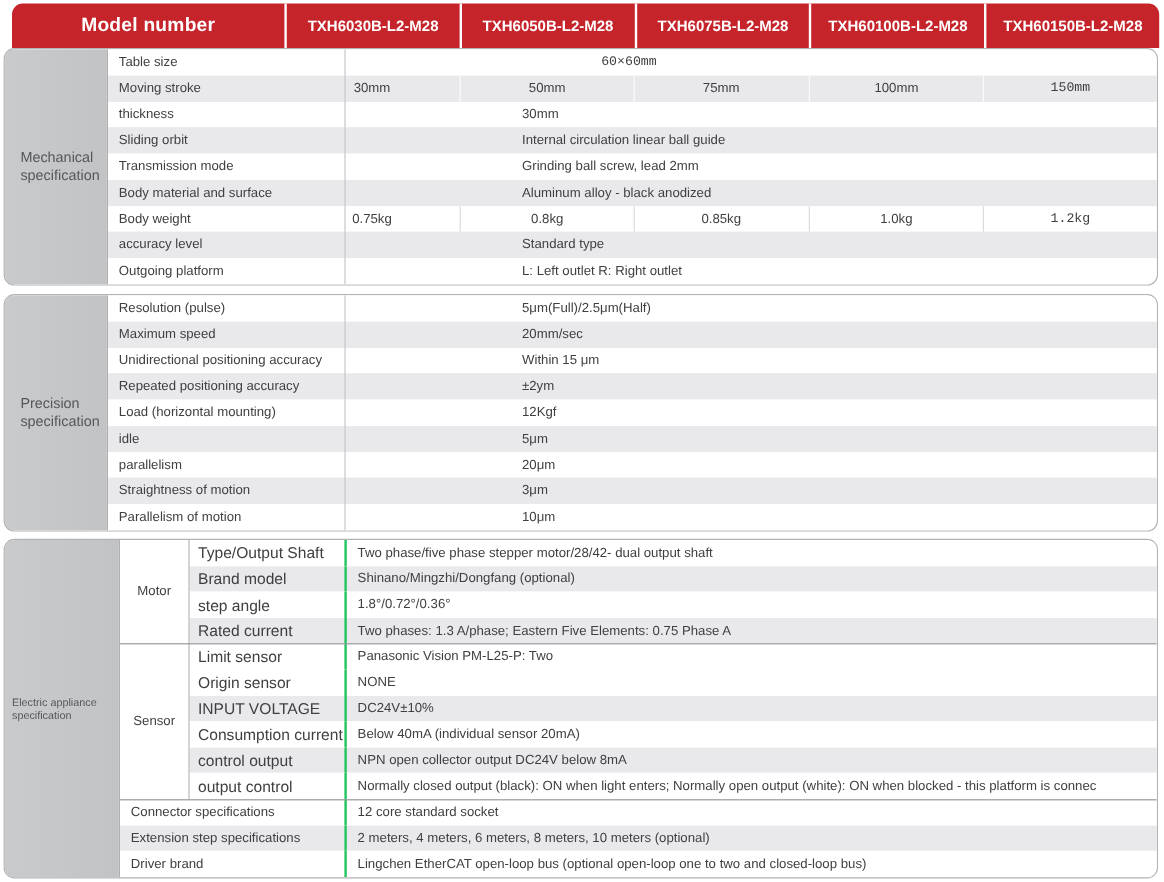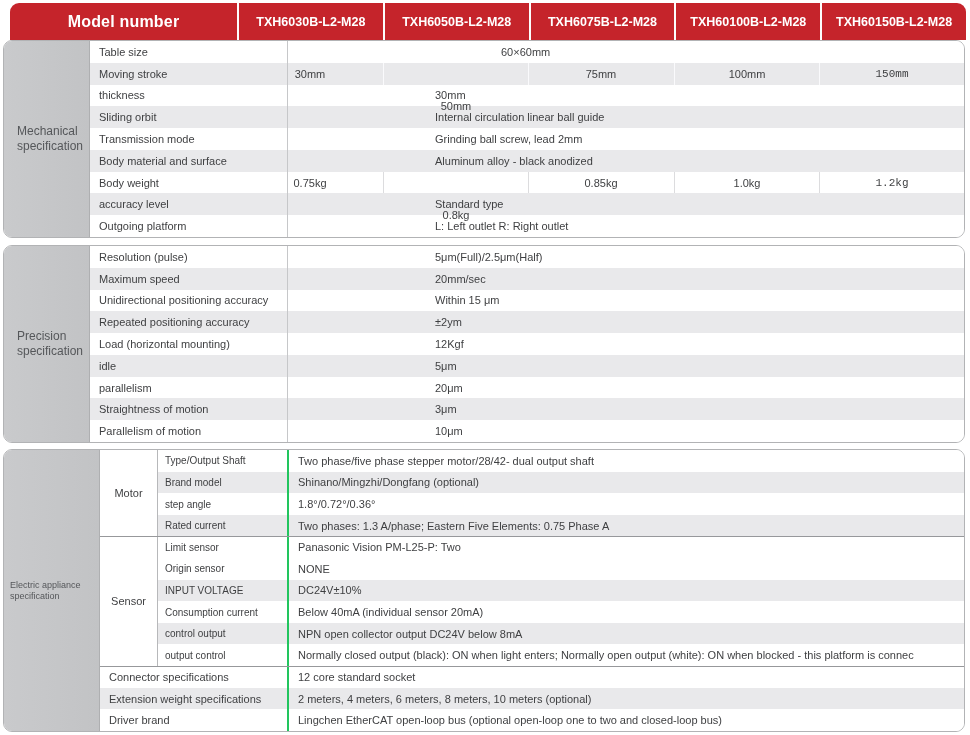--- a/index.html
+++ b/index.html
@@ -27,31 +27,31 @@
 
   .rows-area{flex:1;display:flex;flex-direction:column;position:relative;}
   .row{flex:1;display:flex;align-items:center;background:#fff;}
   .row.shaded{background:#e9e9eb;}
 
   
   .rlabel{width:197px;padding-left:9px;box-sizing:border-box;font-size:11px;white-space:nowrap;}
   .rvalue{flex:1;align-self:stretch;display:flex;align-items:center;border-left:1px solid #c6c7c9;
     font-size:11px;position:relative;}
   .sv{padding-left:147px;white-space:nowrap;}
-  #p0 .row:first-child .sv{padding-left:213px;}           
+  #p0 .row:first-child .sv{padding-left:213px;font-family:Liberation Mono, monospace;}           
   .colv{position:absolute;width:120px;text-align:center;white-space:nowrap;top:50%;transform:translateY(-50%);}
-  .c0{left:-38px;} .c1{left:108px;margin-top:32px;} .c2{left:253px;} .c3{left:399px;} .c4{left:544px;font-family:Liberation Mono, monospace;}
+  .c0{left:-38px;} .c1{left:108px;} .c2{left:253px;} .c3{left:399px;} .c4{left:544px;font-family:Liberation Mono, monospace;}
   .vdiv{position:absolute;top:0;bottom:0;width:1px;}
   .row:not(.shaded) .vdiv{background:#dcdcde;}
   .row.shaded .vdiv{background:#fafafc;}
   .d0{left:95px;} .d1{left:240px;} .d2{left:386px;} .d3{left:531px;}
 
   
   .gspacer{width:58px;align-self:stretch;}
-  .rlabel-e{width:129px;padding-left:7px;box-sizing:border-box;font-size:10px;white-space:nowrap;}
+  .rlabel-e{width:129px;padding-left:7px;box-sizing:border-box;font-size:13px;white-space:nowrap;}
   .rlabel-w{width:187px;padding-left:9px;box-sizing:border-box;font-size:11px;white-space:nowrap;}
   .rvalue-e{flex:1;align-self:stretch;display:flex;align-items:center;border-left:2px solid #22c55e;
     font-size:11px;overflow:hidden;}
   .sv-e{padding-left:9px;white-space:nowrap;}
 
   
   .grp{position:absolute;left:0;width:58px;background:#fff;z-index:2;display:flex;align-items:center;
     justify-content:center;font-size:11px;border-right:1px solid #b7b8ba;box-sizing:border-box;}
   #grp-motor{top:0;height:30.77%;}
   #grp-sensor{top:30.77%;height:46.15%;}
@@ -286,21 +286,21 @@
             <span class="sv-e">Normally closed output (black): ON when light enters; Normally open output (white): ON when blocked - this platform is connec</span>
           </div>
         </div>
         <div class="row">
           <div class="rlabel-w">Connector specifications</div>
           <div class="rvalue-e">
             <span class="sv-e">12 core standard socket</span>
           </div>
         </div>
         <div class="row shaded">
-          <div class="rlabel-w">Extension weight specifications</div>
+          <div class="rlabel-w">Extension step specifications</div>
           <div class="rvalue-e">
             <span class="sv-e">2 meters, 4 meters, 6 meters, 8 meters, 10 meters (optional)</span>
           </div>
         </div>
         <div class="row">
           <div class="rlabel-w">Driver brand</div>
           <div class="rvalue-e">
             <span class="sv-e">Lingchen EtherCAT open-loop bus (optional open-loop one to two and closed-loop bus)</span>
           </div>
         </div>

